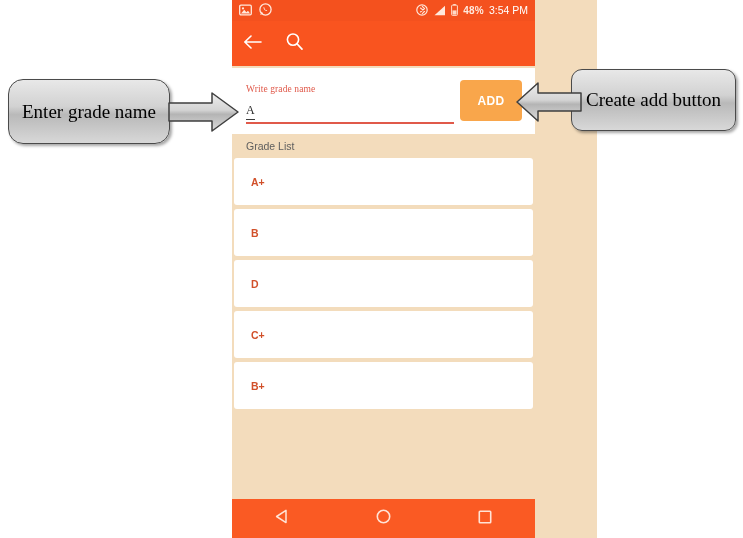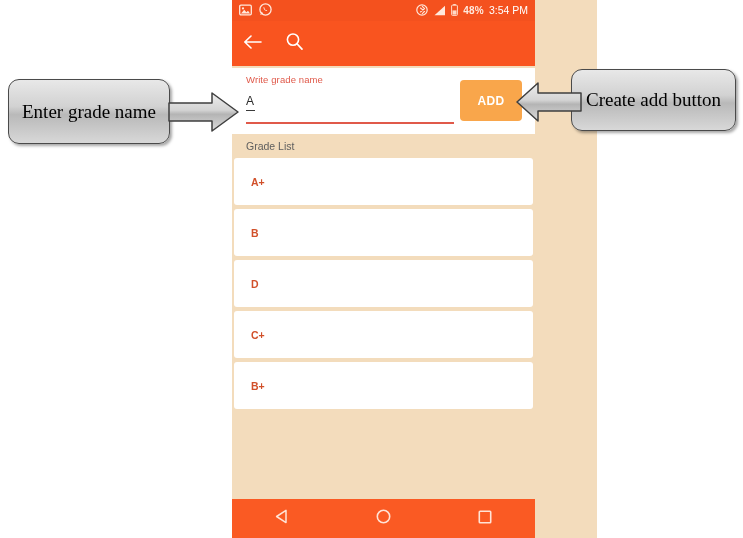--- a/index.html
+++ b/index.html
@@ -98,22 +98,23 @@
   
   #inputcard {
     position: absolute;
     left: 0; top: 68px;
     width: 303px; height: 66px;
     background: #ffffff;
     box-sizing: border-box;
   }
   #fieldwrap {
     position: absolute;
-    left: 14px; top: 6px;
+    left: 14px; top: 16px;
     width: 208px;
+    font-family: Liberation Serif, serif;
   }
   #fieldlabel {
     color: #e0594a;
     font-size: 9.5px;
     letter-spacing: 0.1px;
   }
   #fieldvalue {
     margin-top: 9px;
     font-size: 12px;
     color: #2b2b2b;
@@ -216,21 +217,21 @@
     justify-content: center;
     text-align: center;
     font-family: "Liberation Serif", serif;
     font-size: 19px;
     color: #000000;
     line-height: 1.15;
     box-sizing: border-box;
   }
   #callout-left {
     left: 8px; top: 79px;
-    width: 162px; height: 65px;
+    width: 162px; height: 65px; border-radius: 15px;
   }
   #callout-right {
     left: 571px; top: 69px;
     width: 165px; height: 62px;
   }
   .arrow-svg {
     position: absolute;
   }
   #arrow-left { left: 168px; top: 88px; }
   #arrow-right { left: 516px; top: 78px; }

